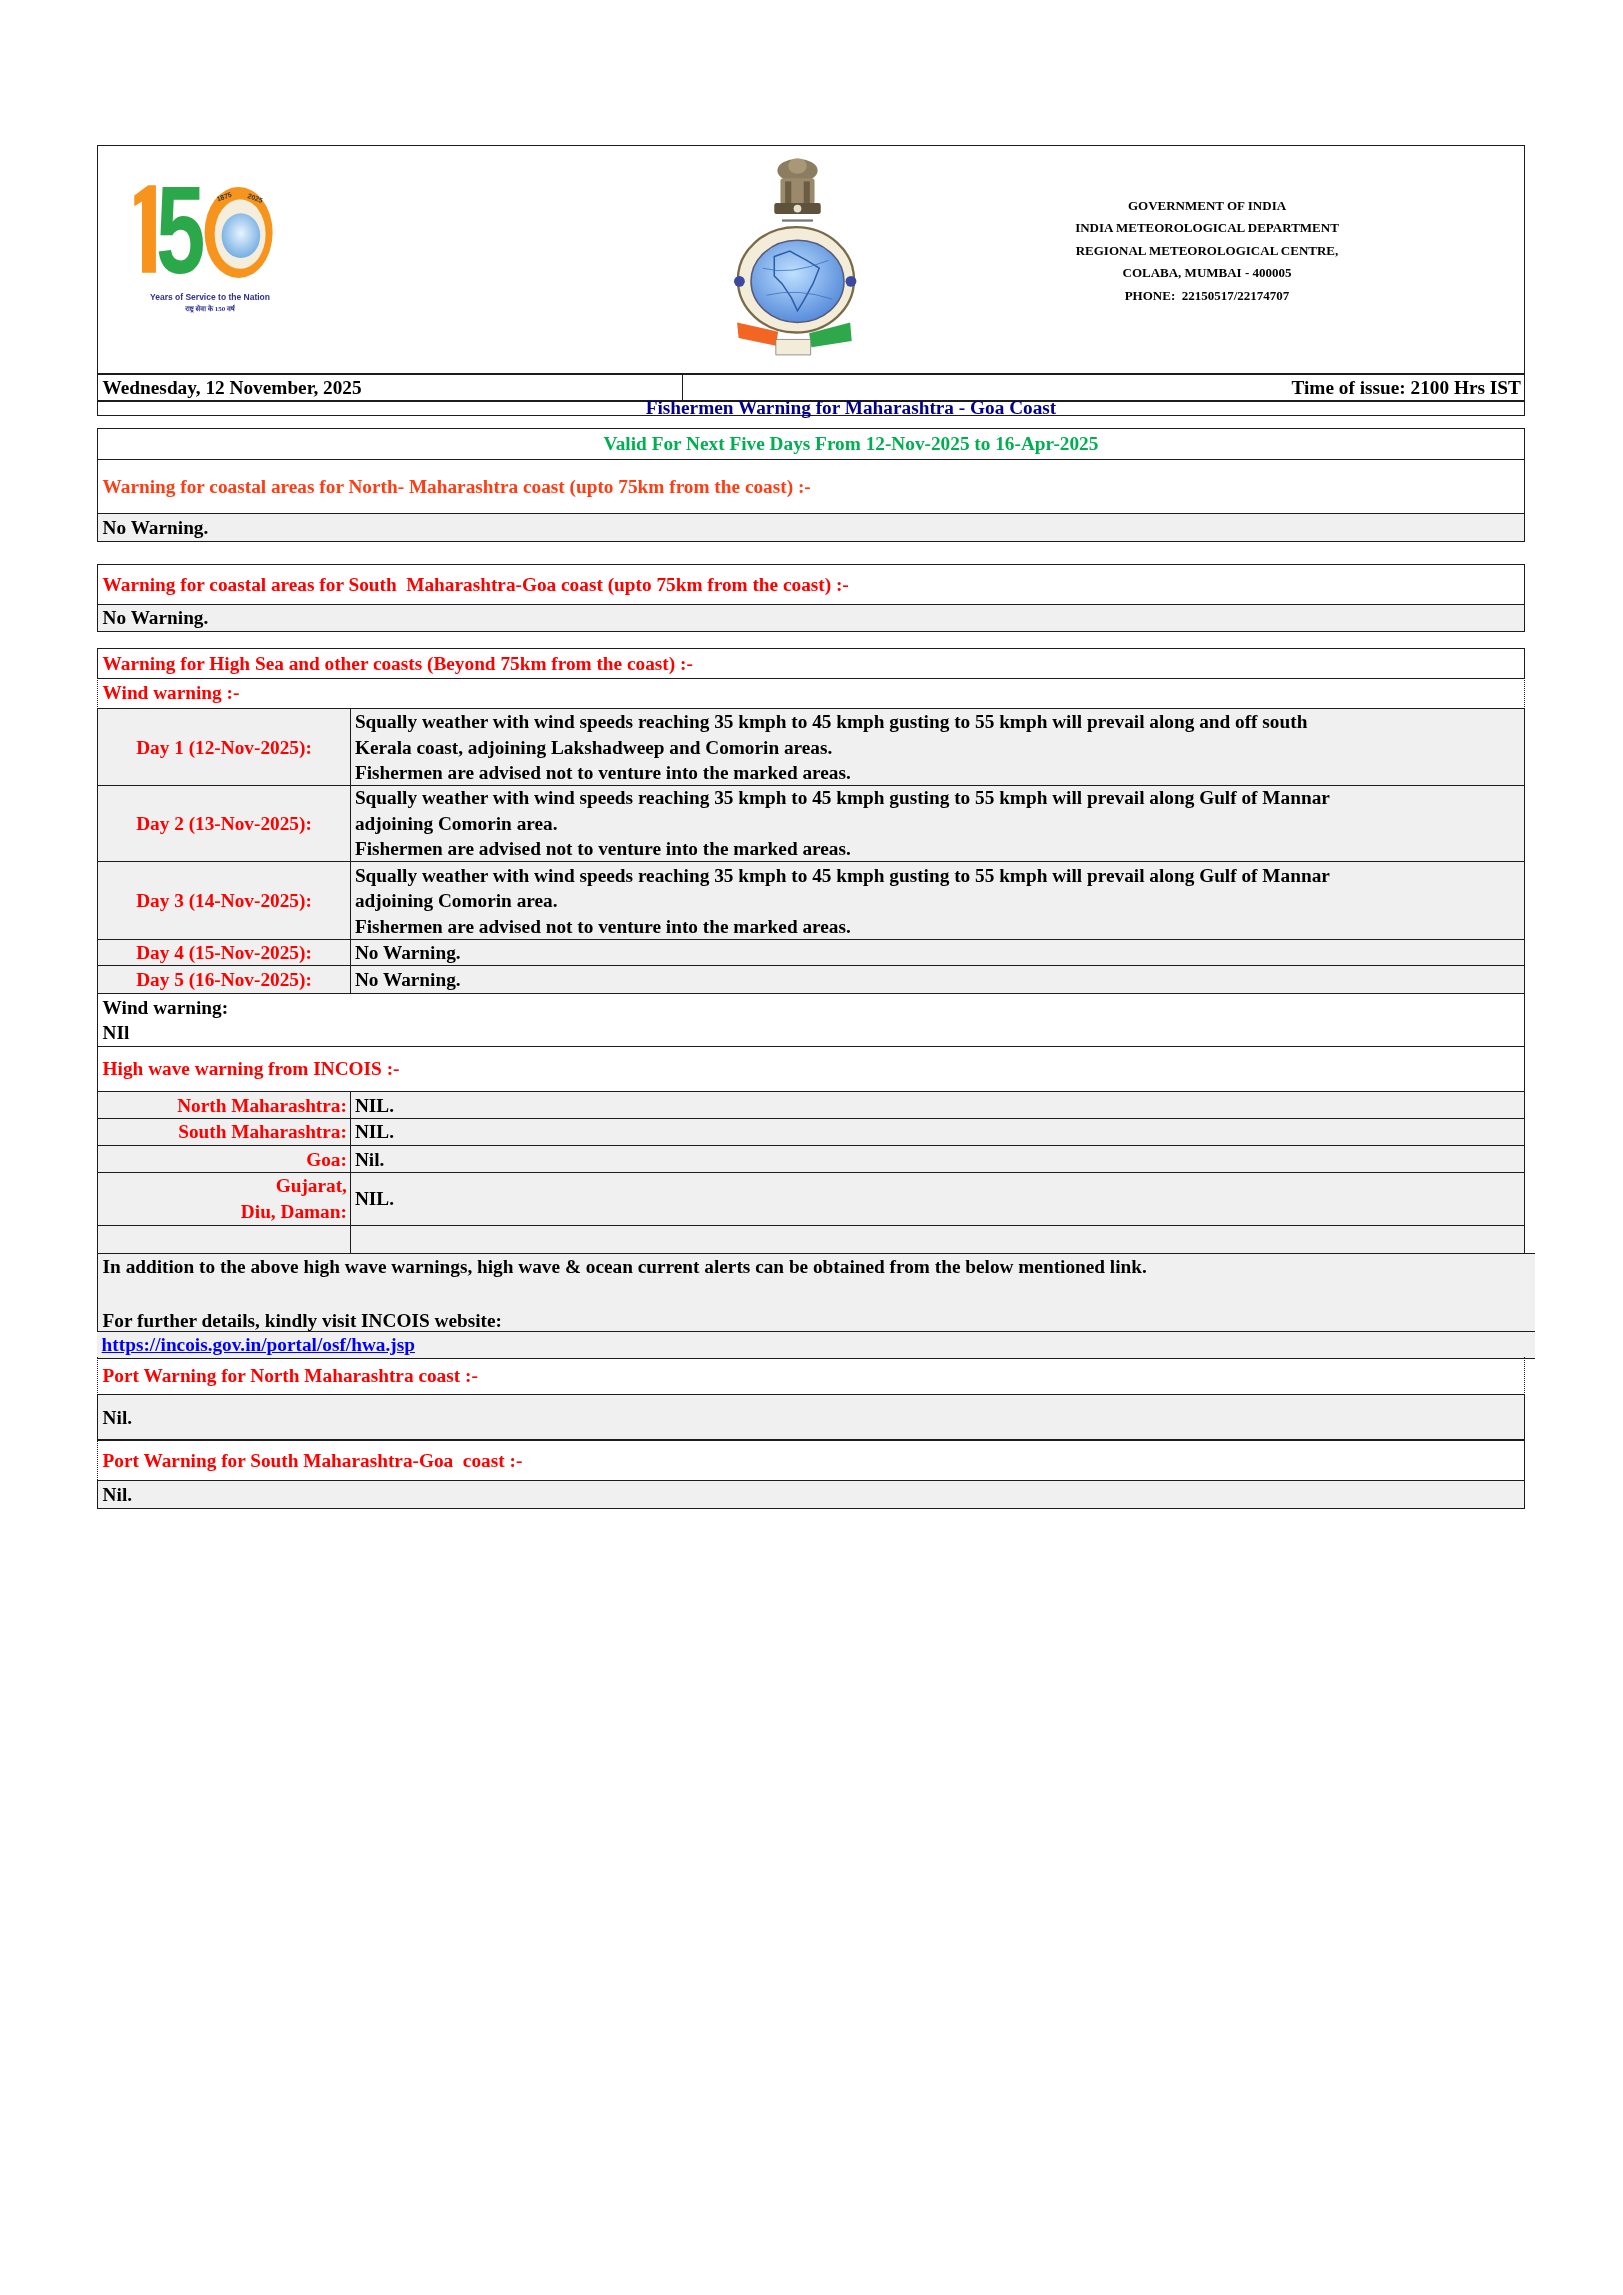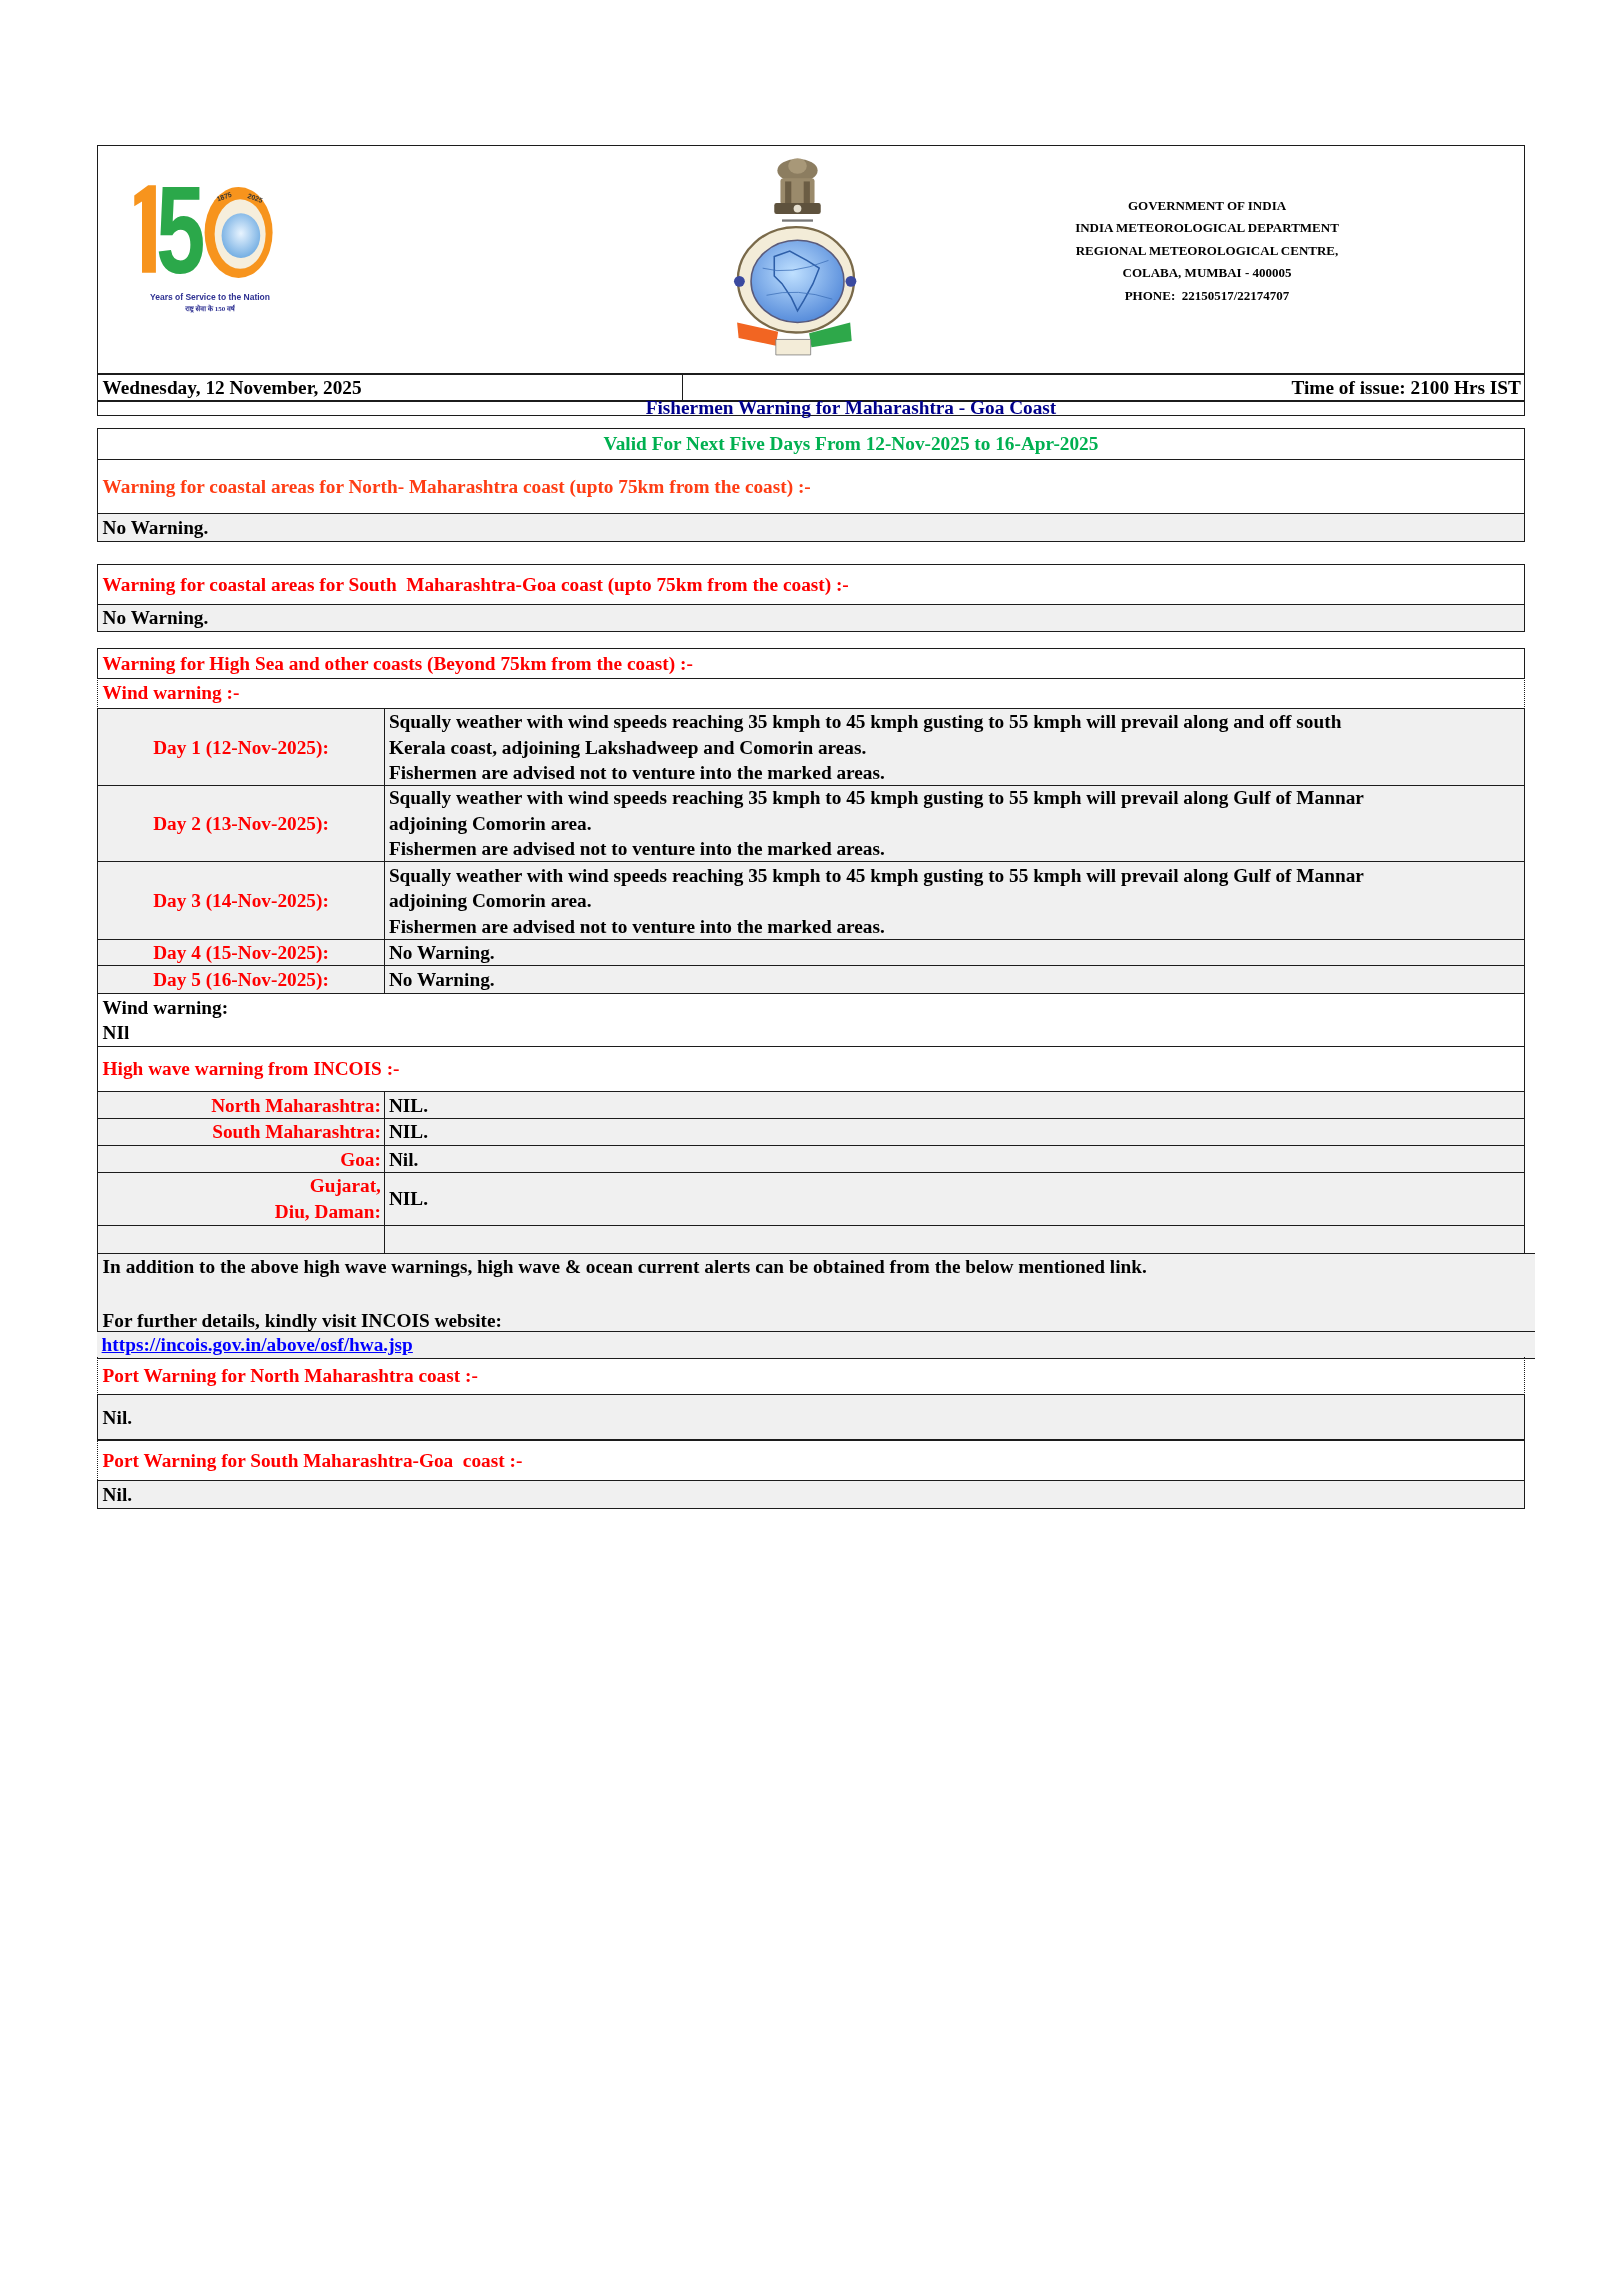--- a/index.html
+++ b/index.html
@@ -11,21 +11,21 @@
          border: 1.5px solid var(--line); display: flex; align-items: center; font-size: 19.3px; line-height: 25.5px; }
   .gray { background: var(--gray); }
   .pad { padding-left: 4.6px; }
   .red { color: var(--red); }
   .orange { color: var(--orange); }
   .pre { white-space: pre; }
   .dotl { border-left-style: dotted; }
   .dotr { border-right-style: dotted; }
   .nob { border-right: none; }
 
-  .lbl { width: 287px; height: 100%; box-sizing: border-box; border-right: 1.5px solid var(--line);
+  .lbl { width: 253px; height: 100%; box-sizing: border-box; border-right: 1.5px solid var(--line);
          display: flex; align-items: center; justify-content: center; color: var(--red); flex: none; }
   .lbl.right { justify-content: flex-end; padding-right: 3.1px; text-align: right; }
   .lbl.top { align-items: flex-start; }
   .val { flex: 1; height: 100%; display: flex; align-items: center; padding-left: 3.9px; box-sizing: border-box; }
   .val.top { align-items: center; }
   .lines { display: flex; flex-direction: column; }
 
   
   .header { top: 145px; height: 230px; background: #fff; display: block; }
   .hindi { position: absolute; left: 197px; top: 17px; width: 317px; text-align: center;
@@ -225,21 +225,21 @@
   <div class="val"></div>
 </div>
 
 <div class="box pad gray nob" style="top:1253px;height:80px;width:1438px;border-bottom:none;align-items:flex-start;">
   <div class="lines" style="height:100%;justify-content:space-between;">
     <span>In addition to the above high wave warnings, high wave &amp; ocean current alerts can be obtained from the below mentioned link.</span>
     <span>For further details, kindly visit INCOIS website:</span>
   </div>
 </div>
 <div class="box pad gray nob" style="top:1331px;height:28px;width:1438px;border-left:none;">
-  <a class="link" href="#">https://incois.gov.in/above/osf/hwa.jsp</a>
+  <a class="link" href="#">https://incois.gov.in/portal/osf/hwa.jsp</a>
 </div>
 
 <div class="box pad red dotl dotr" style="top:1357px;height:38px;border-top:none;">
   <span>Port Warning for North Maharashtra coast :-</span>
 </div>
 <div class="box pad gray" style="top:1394px;height:47px;">
   <span>Nil.</span>
 </div>
 <div class="box pad red dotl" style="top:1439px;height:43px;">
   <span class="pre">Port Warning for South Maharashtra-Goa  coast :-</span>

